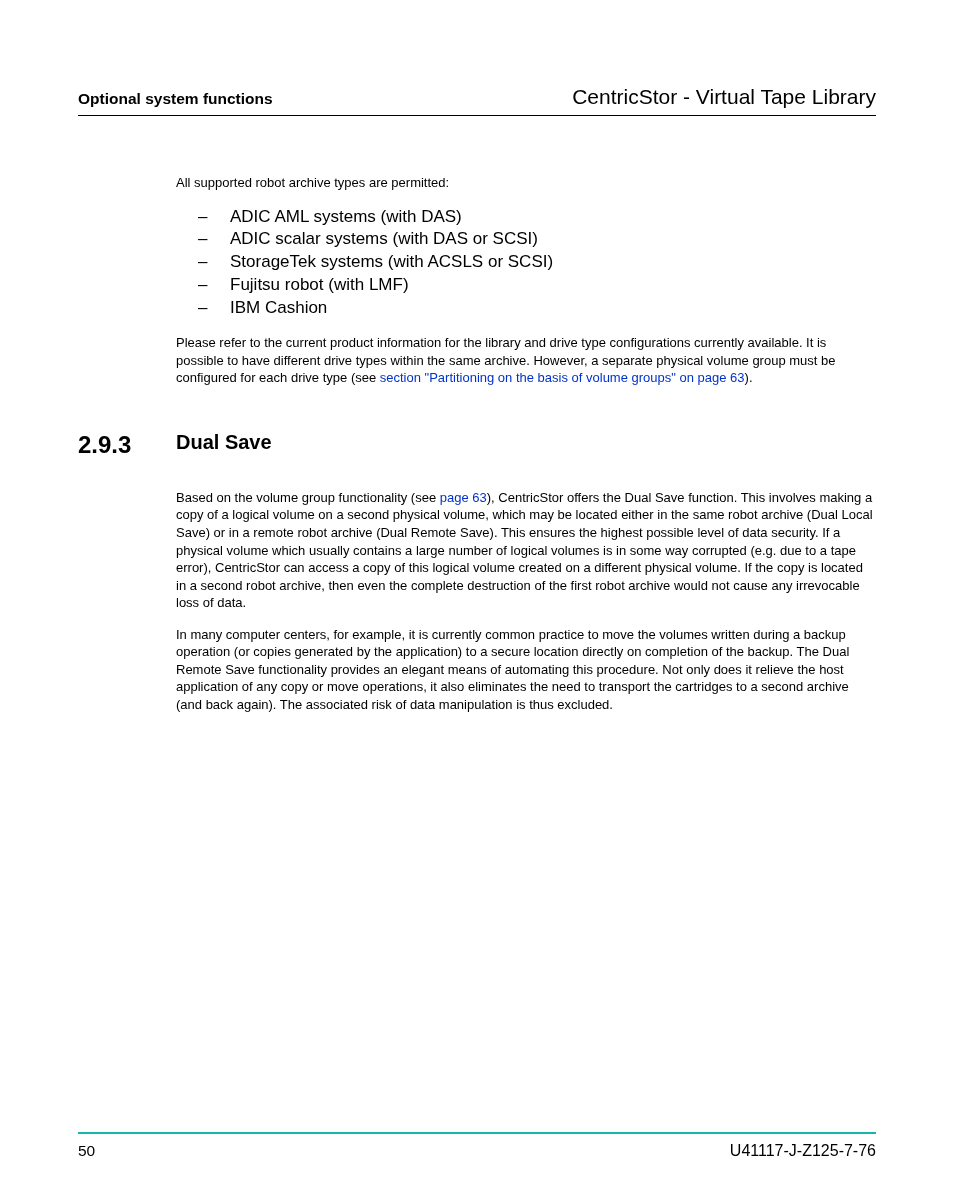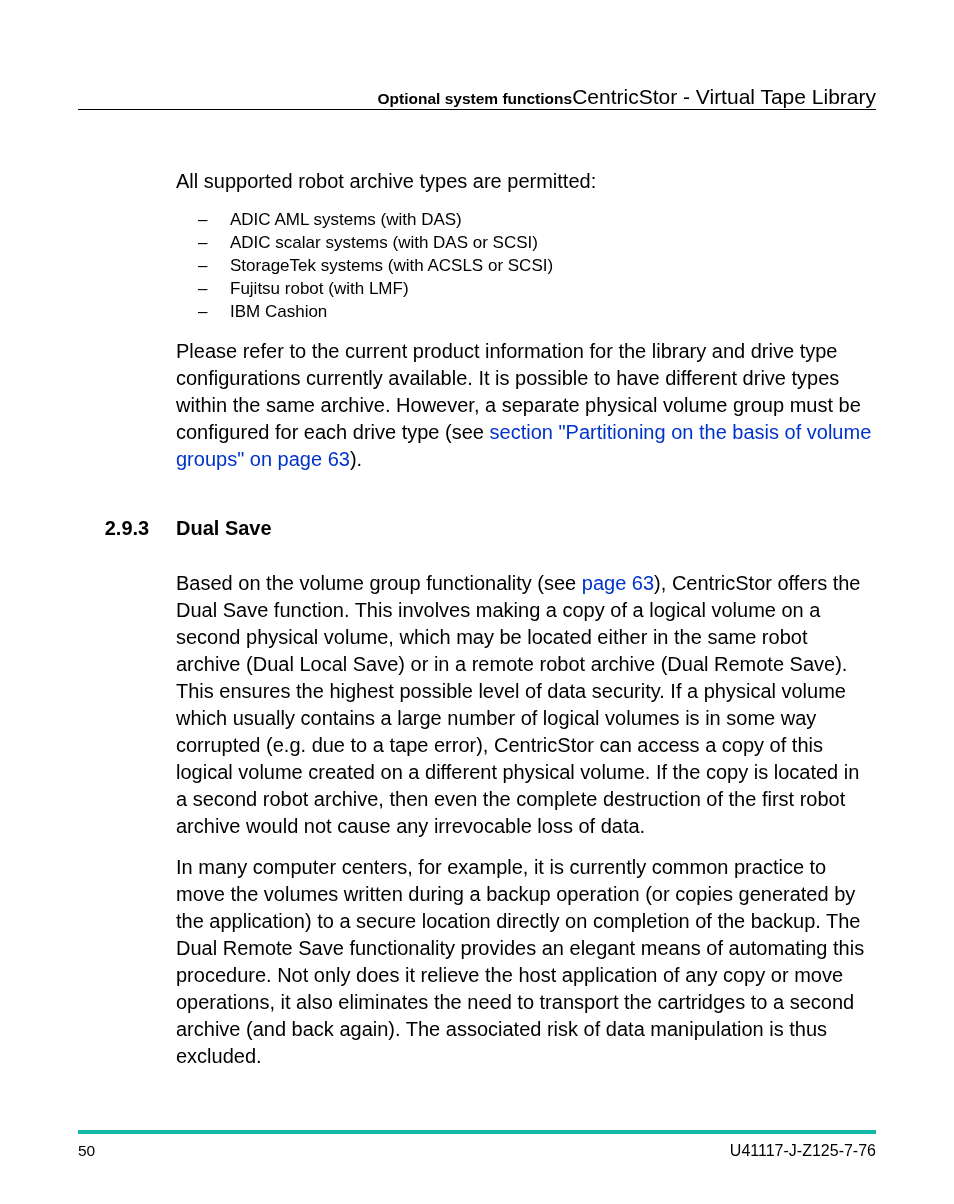--- a/index.html
+++ b/index.html
@@ -13,39 +13,39 @@
     background: #ffffff;
     font-family: Arial, Helvetica, sans-serif;
     color: #000000;
     position: relative;
   }
   .page {
     padding: 85px 78px 0 78px;
   }
   .header-row {
     display: flex;
-    justify-content: flex-end;
+    justify-content: space-between;
     align-items: baseline;
     border-bottom: 1.5px solid #000;
-    padding-bottom: 0;
+    padding-bottom: 6px;
     margin-bottom: 58px;
   }
   .header-left {
     font-weight: bold;
     font-size: 15.5px;
   }
   .header-right {
     font-size: 21px;
   }
   .content {
     padding-left: 98px;
     padding-right: 0;
   }
   .para {
-    font-size: 20px;
+    font-size: 13px;
     line-height: 1.35;
     margin-bottom: 14px;
   }
   .bullet-list {
     list-style: none;
     margin-left: 22px;
     margin-bottom: 14px;
   }
   .bullet-list li {
     font-size: 17px;
@@ -62,35 +62,34 @@
     color: #0033cc;
   }
   .section-heading-row {
     display: flex;
     margin-top: 44px;
     margin-bottom: 30px;
     margin-left: -98px;
   }
   .section-number {
     font-weight: bold;
-    font-size: 20px;
+    font-size: 24px;
     width: 98px;
-    text-align: center;
   }
   .section-title {
     font-weight: bold;
     font-size: 20px;
     text-align: right;
   }
   .footer {
     position: absolute;
     left: 78px;
     right: 78px;
     bottom: 44px;
-    border-top: 4px solid #14b8a6;
+    border-top: 2px solid #14b8a6;
     padding-top: 8px;
     display: flex;
     justify-content: space-between;
     align-items: baseline;
   }
   .footer-left {
     font-size: 15.5px;
   }
   .footer-right {
     font-size: 16px;

